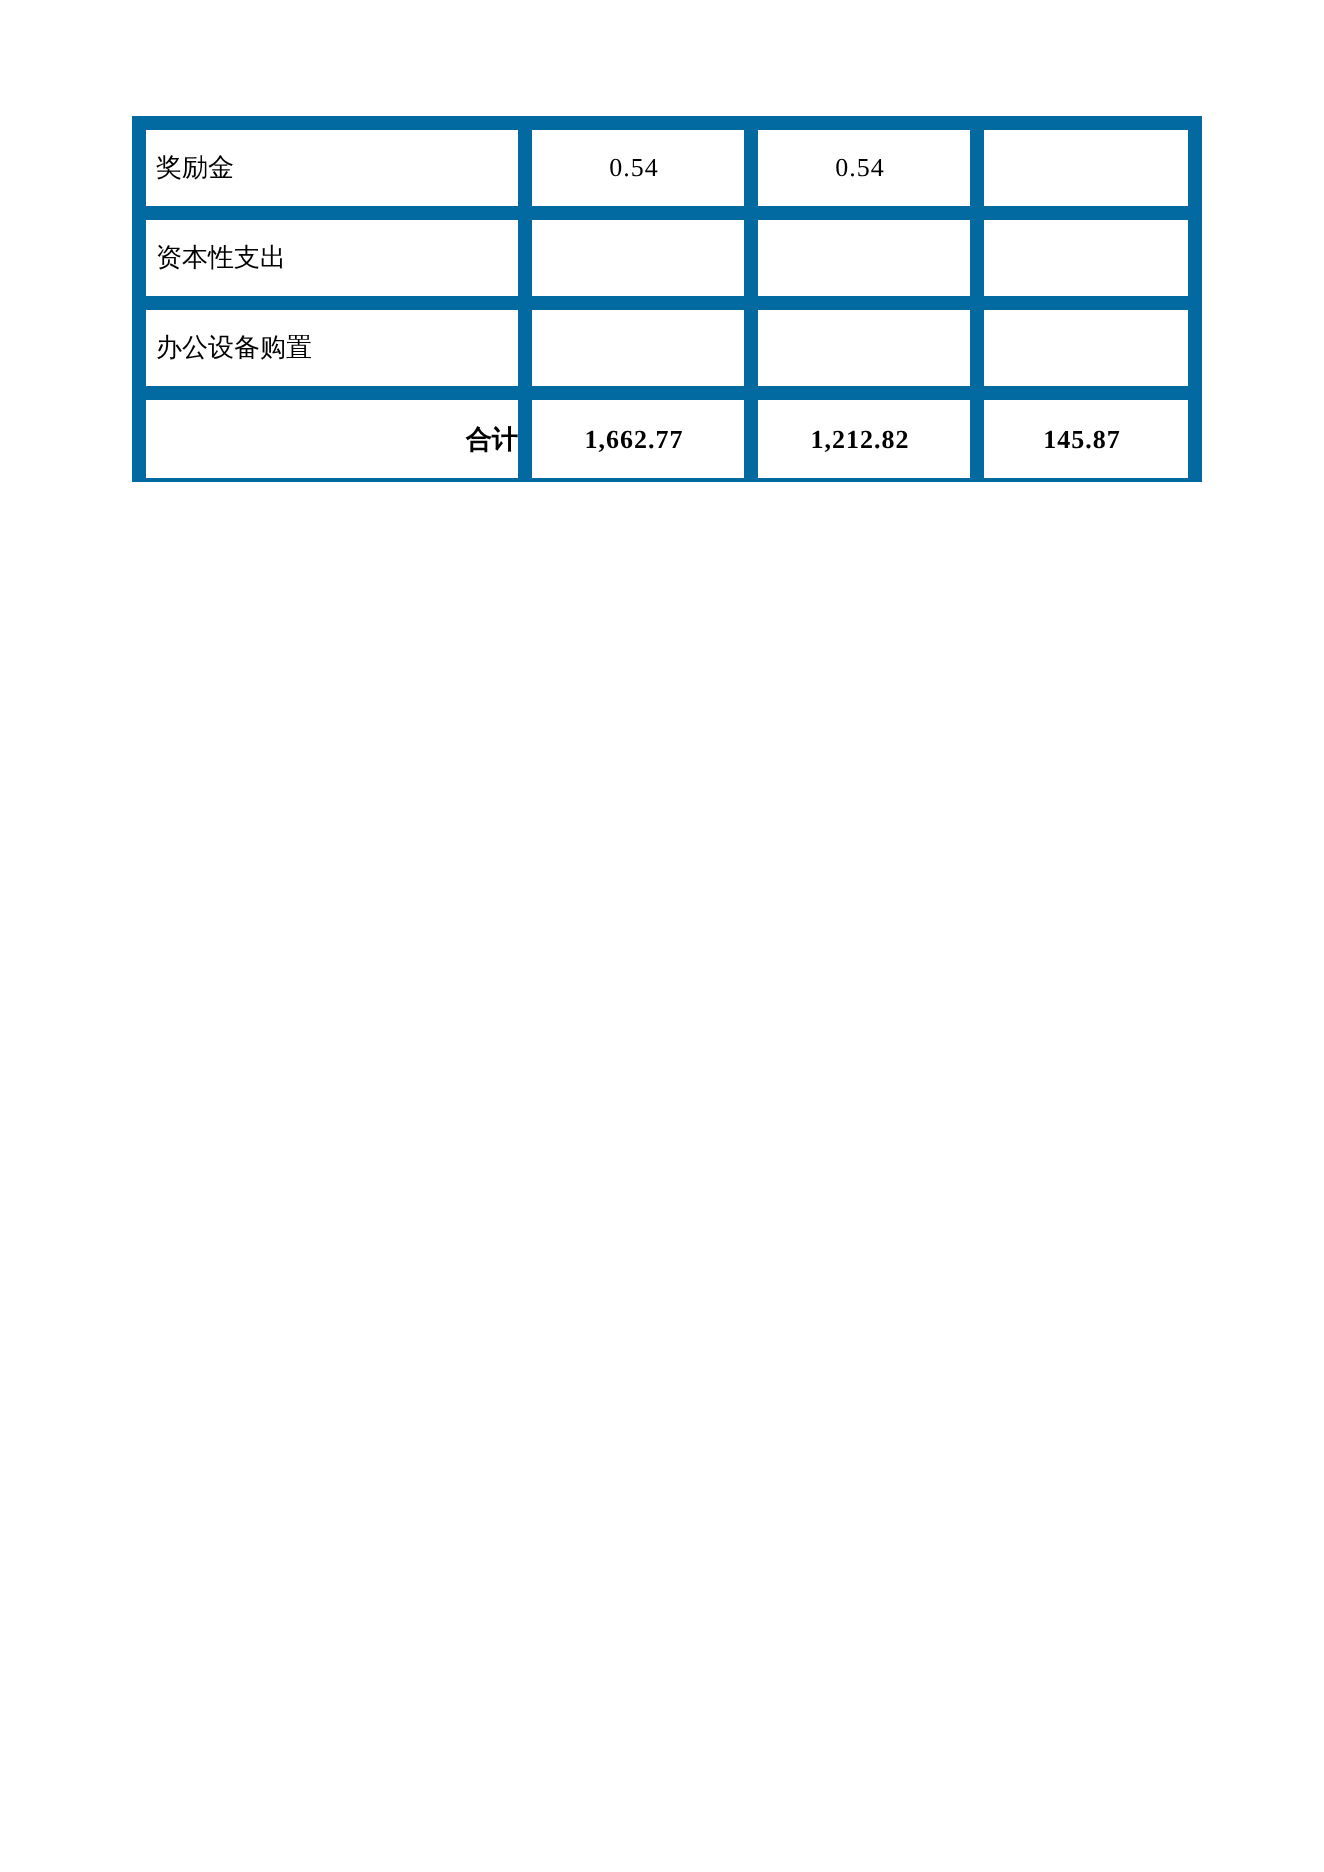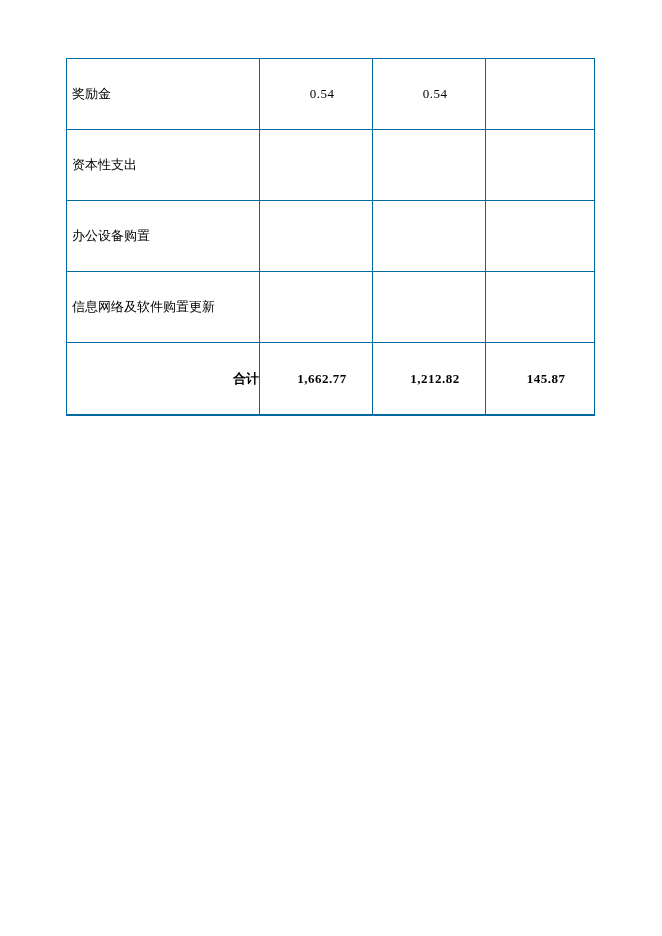--- a/index.html
+++ b/index.html
@@ -16,24 +16,24 @@
   }
   .budget-table {
     position: absolute;
     left: 66px;
     top: 58px;
     width: 528px;
     border-collapse: collapse;
     table-layout: fixed;
   }
   .budget-table td {
-    border: 1px solid #0369a1;
+    border: 7px solid #0369a1;
     font-size: 13px;
     height: 38px;
-    padding: 16px;
+    padding: 0;
     vertical-align: middle;
     white-space: nowrap;
     overflow: hidden;
   }
   td.label-cell {
     text-align: left;
     padding-left: 5px;
     padding-right: 2px;
   }
   td.value-cell {
@@ -74,26 +74,20 @@
       <td class="value-cell"></td>
       <td class="value-cell"></td>
       <td class="value-cell"></td>
     </tr>
     <tr>
       <td class="label-cell">办公设备购置</td>
       <td class="value-cell"></td>
       <td class="value-cell"></td>
       <td class="value-cell"></td>
     </tr>
-    <tr>
-      <td class="label-cell">信息网络及软件购置更新</td>
-      <td class="value-cell"></td>
-      <td class="value-cell"></td>
-      <td class="value-cell"></td>
-    </tr>
     <tr class="total-row">
       <td class="label-cell">合计</td>
       <td class="value-cell">1,662.77</td>
       <td class="value-cell">1,212.82</td>
       <td class="value-cell">145.87</td>
     </tr>
   </tbody>
 </table>
 
 </body></html>

